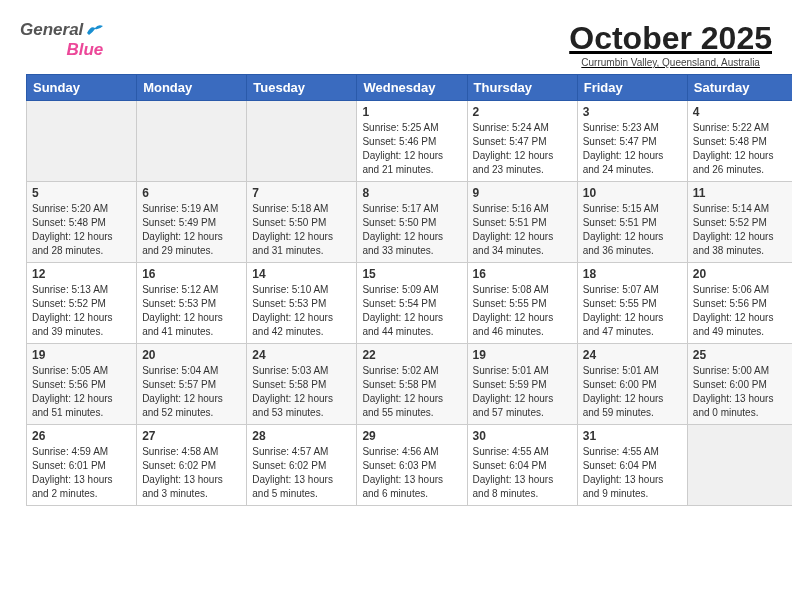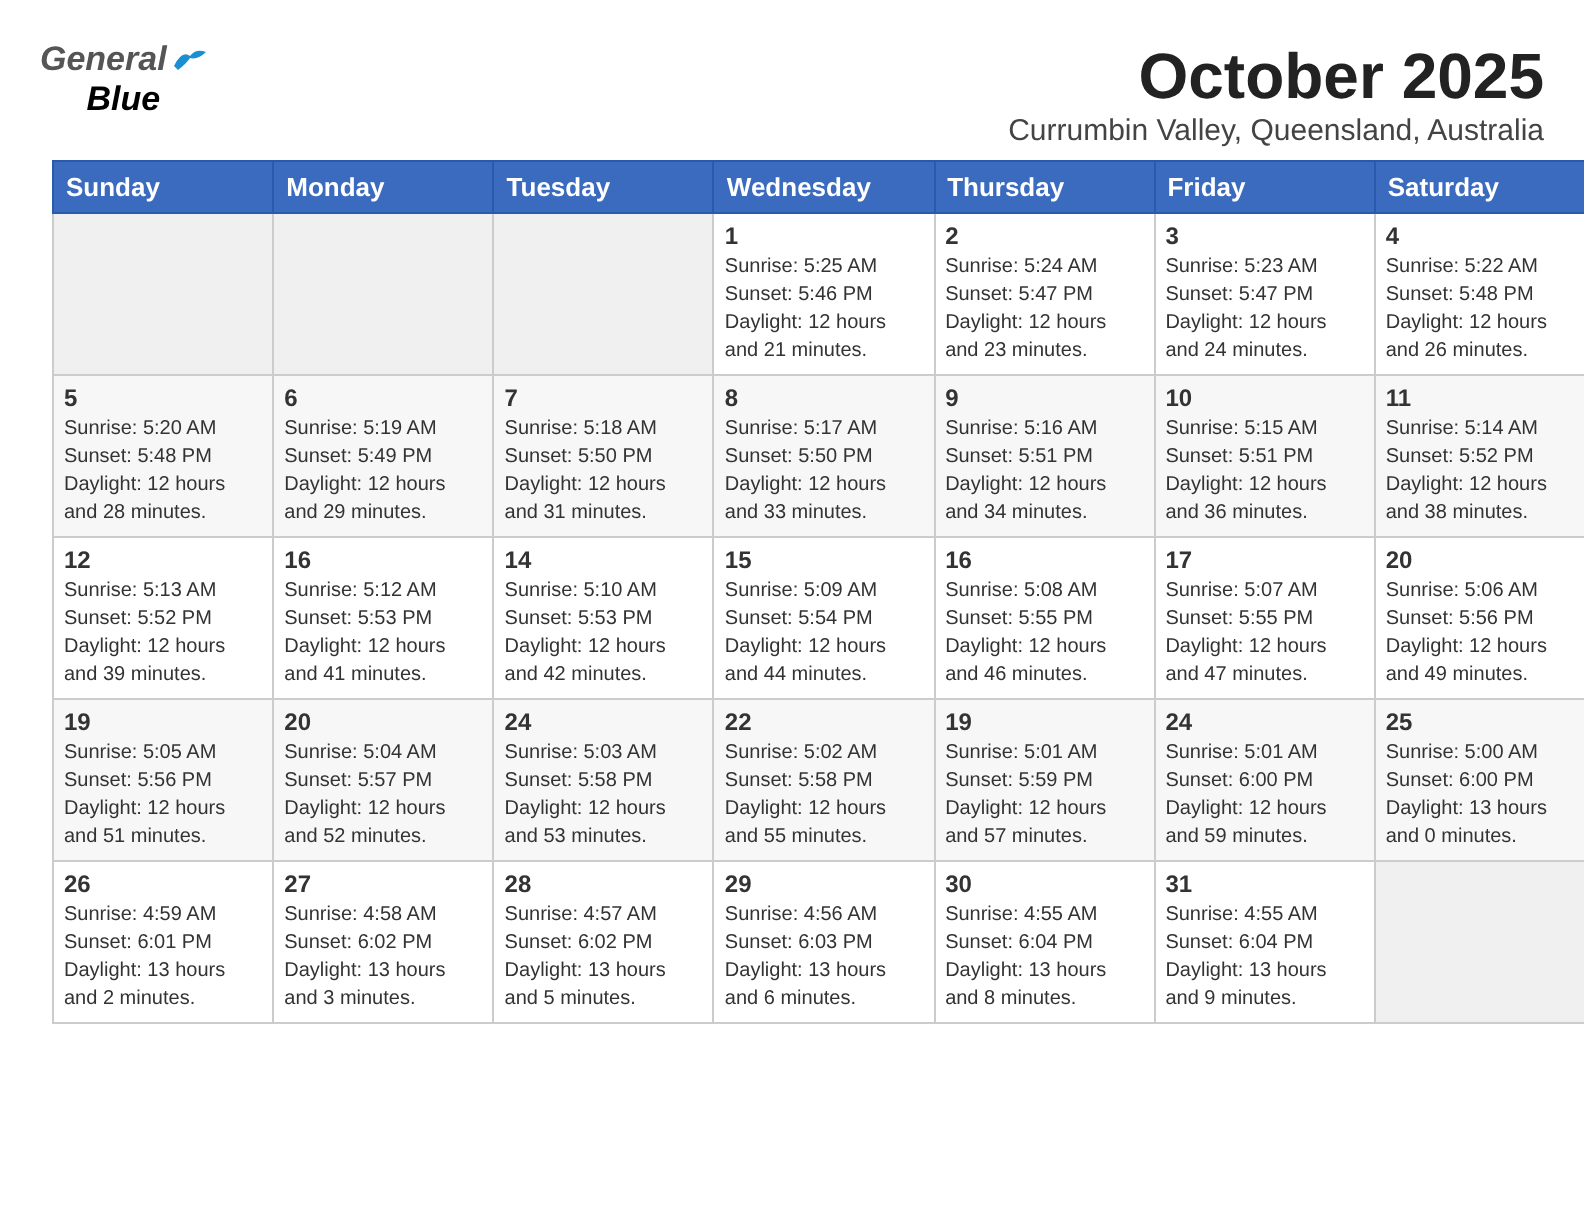--- a/index.html
+++ b/index.html
@@ -12,32 +12,33 @@
     }
     .header-area {
       display: flex;
       justify-content: space-between;
       align-items: flex-start;
       padding: 10px 10px 6px 10px;
     }
     .logo {
       display: flex;
       flex-direction: column;
-      align-items: center;
+      align-items: flex-end;
     }
     .title-area {
-      text-align: right;
+      text-align: center;
+      text-decoration: underline;
     }
     .title-area h1 {
       font-size: 32px;
       font-weight: bold;
       color: #222;
     }
     .title-area h2 {
-      font-size: 15px;
+      font-size: 10px;
       font-weight: normal;
       color: #444;
     }
     .calendar {
       width: 100%;
       border-collapse: collapse;
       border: 1px solid #ccc;
       margin-left: 16px;
     }
     .calendar th {
@@ -74,21 +75,21 @@
     .empty-cell {
       background: #f0f0f0 !important;
     }
     
     .logo-row {
       display: flex;
       align-items: center;
       gap: 2px;
     }
     .logo-text-general { color: #555; font-size: 17px; font-weight: bold; font-style: italic; }
-    .logo-text-blue { color: #000000; font-size: 17px; font-weight: bold; font-style: italic; }
+    .logo-text-blue { color: #ec4899; font-size: 17px; font-weight: bold; font-style: italic; }
   </style>
 </head>
 <body>
 
 <div class="header-area">
   <div class="logo">
     <div class="logo-row">
       <span class="logo-text-general">General</span>
       <svg width="18" height="14" viewBox="0 0 18 14">
         <path d="M2,10 Q6,2 10,5 Q13,1 18,3 Q14,7 10,6 Q8,9 4,12 Z" fill="#1a8fd1"></path>
@@ -183,21 +184,21 @@
         </td>
         <td>
           <div class="day-number">15</div>
           <div class="day-info">Sunrise: 5:09 AM<br>Sunset: 5:54 PM<br>Daylight: 12 hours<br>and 44 minutes.</div>
         </td>
         <td>
           <div class="day-number">16</div>
           <div class="day-info">Sunrise: 5:08 AM<br>Sunset: 5:55 PM<br>Daylight: 12 hours<br>and 46 minutes.</div>
         </td>
         <td>
-          <div class="day-number">17</div>
+          <div class="day-number">18</div>
           <div class="day-info">Sunrise: 5:07 AM<br>Sunset: 5:55 PM<br>Daylight: 12 hours<br>and 47 minutes.</div>
         </td>
         <td>
           <div class="day-number">20</div>
           <div class="day-info">Sunrise: 5:06 AM<br>Sunset: 5:56 PM<br>Daylight: 12 hours<br>and 49 minutes.</div>
         </td>
       </tr>
       <tr>
         <td>
           <div class="day-number">19</div>

